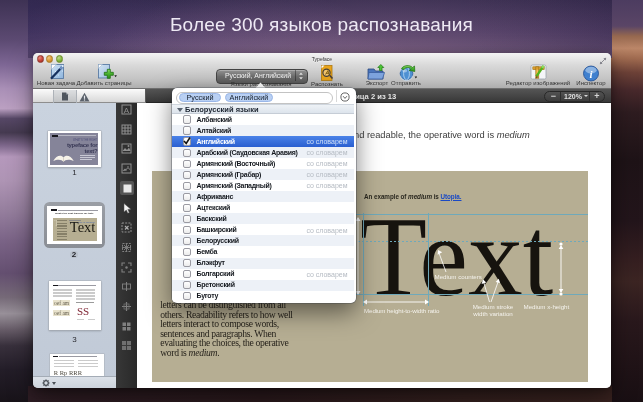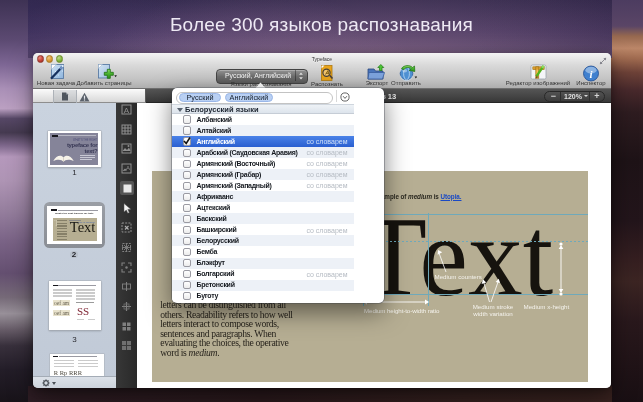--- a/index.html
+++ b/index.html
@@ -276,20 +276,21 @@
         <rect x="6" y="6" width="3.5" height="3.5"></rect>
       </g>
     </svg>
   <svg class="abs" style="left:88px;top:287.4px;" width="11" height="11" viewBox="0 0 11 11">
       <rect x="1" y="1" width="9" height="9" fill="#707070"></rect>
       <line x1="1" y1="5.5" x2="10" y2="5.5" stroke="#3a3a3a"></line>
       <line x1="5.5" y1="1" x2="5.5" y2="10" stroke="#3a3a3a"></line>
     </svg>
 
   <div class="abs" id="page" style="left:104px;top:50px;width:474px;height:285px;background:#fff;"></div>
+  <div class="abs nw" id="subtext" style="left:321px;top:76.5px;font-size:9.3px;color:#3d3d3d;">nd readable, the operative word is <i>medium</i></div>
 
   <div class="abs" id="beige" style="left:118.5px;top:118px;width:436px;height:210.5px;background:#b6ae93;overflow:hidden;">
 
     <div class="abs nw" style="left:212.5px;top:21.5px;font-size:6.3px;font-weight:bold;color:#2a281f;letter-spacing:-0.05px;">An example of <i>medium</i> is <span style="color:#1a49c4;text-decoration:underline;">Utopia.</span></div>
     <div class="abs nw" id="bigtext" style="left:208px;top:19.5px;font-family:'Liberation Serif',serif;font-size:115px;color:#16130e;transform:scaleX(0.953);transform-origin:0 0;">Text</div>
 
     <div class="abs" style="left:190px;top:42.5px;width:246px;height:1px;background:#6fa9ba;"></div>
     <div class="abs" style="left:190px;top:70.3px;width:246px;height:1px;background:repeating-linear-gradient(90deg,#6fa9ba 0,#6fa9ba 2px,transparent 2px,transparent 4px);"></div>
     <div class="abs" style="left:190px;top:122.7px;width:246px;height:1px;background:#6fa9ba;"></div>
     <div class="abs" style="left:211.2px;top:41.5px;width:1px;height:93px;background:#6fa9ba;"></div>
@@ -329,21 +330,21 @@
       </svg>
 
     <div class="abs nw" id="para" style="left:8.7px;top:129px;font-family:'Liberation Serif',serif;font-size:9.7px;letter-spacing:-0.35px;line-height:9.6px;color:#28241d;">letters can be distinguished from all<br>others. Readability refers to how well<br>letters interact to compose words,<br>sentences and paragraphs. When<br>evaluating the choices, the operative<br>word is <i>medium</i>.</div>
   </div>
 
 </div>
 
 <svg class="abs" style="left:253px;top:81.5px;" width="15" height="8" viewBox="0 0 15 8">
     <path d="M7.5 0.5 L14 7.8 L1 7.8 Z" fill="#fff"></path>
   </svg>
-<div class="abs" id="panel" style="left:172px;top:88px;width:212px;height:214.7px;border-radius:5px;background:#fff;box-shadow:0 0 0 0.6px rgba(50,55,65,.55),0 9px 24px rgba(0,0,0,.5);overflow:hidden;">
+<div class="abs" id="panel" style="left:172px;top:88px;width:184px;height:214.7px;border-radius:5px;background:#fff;box-shadow:0 0 0 0.6px rgba(50,55,65,.55),0 9px 24px rgba(0,0,0,.5);overflow:hidden;">
 
   <div class="abs" style="left:4px;top:3.5px;width:157px;height:12px;border:1px solid #c3c3c3;border-radius:6.5px;box-sizing:border-box;"></div>
   <div class="abs nw" style="left:7px;top:5px;width:42px;height:9px;border-radius:4.5px;background:#b9d0f3;border:0.5px solid #9ab7e8;box-sizing:border-box;text-align:center;font-size:7.3px;color:#16202e;line-height:8.5px;">Русский</div>
   <div class="abs nw" style="left:53px;top:5px;width:48px;height:9px;border-radius:4.5px;background:#b9d0f3;border:0.5px solid #9ab7e8;box-sizing:border-box;text-align:center;font-size:7.3px;color:#16202e;line-height:8.5px;">Английский</div>
   <div class="abs" style="left:163.5px;top:2px;width:1px;height:12px;background:#d8d8d8;"></div>
   <svg class="abs" style="left:168px;top:4px;" width="10" height="10" viewBox="0 0 10 10">
       <circle cx="5" cy="5" r="4.1" fill="none" stroke="#555" stroke-width="0.9"></circle>
       <path d="M3.1 4.2 L5 6.4 L6.9 4.2" fill="none" stroke="#555" stroke-width="0.9"></path>
     </svg>
 

